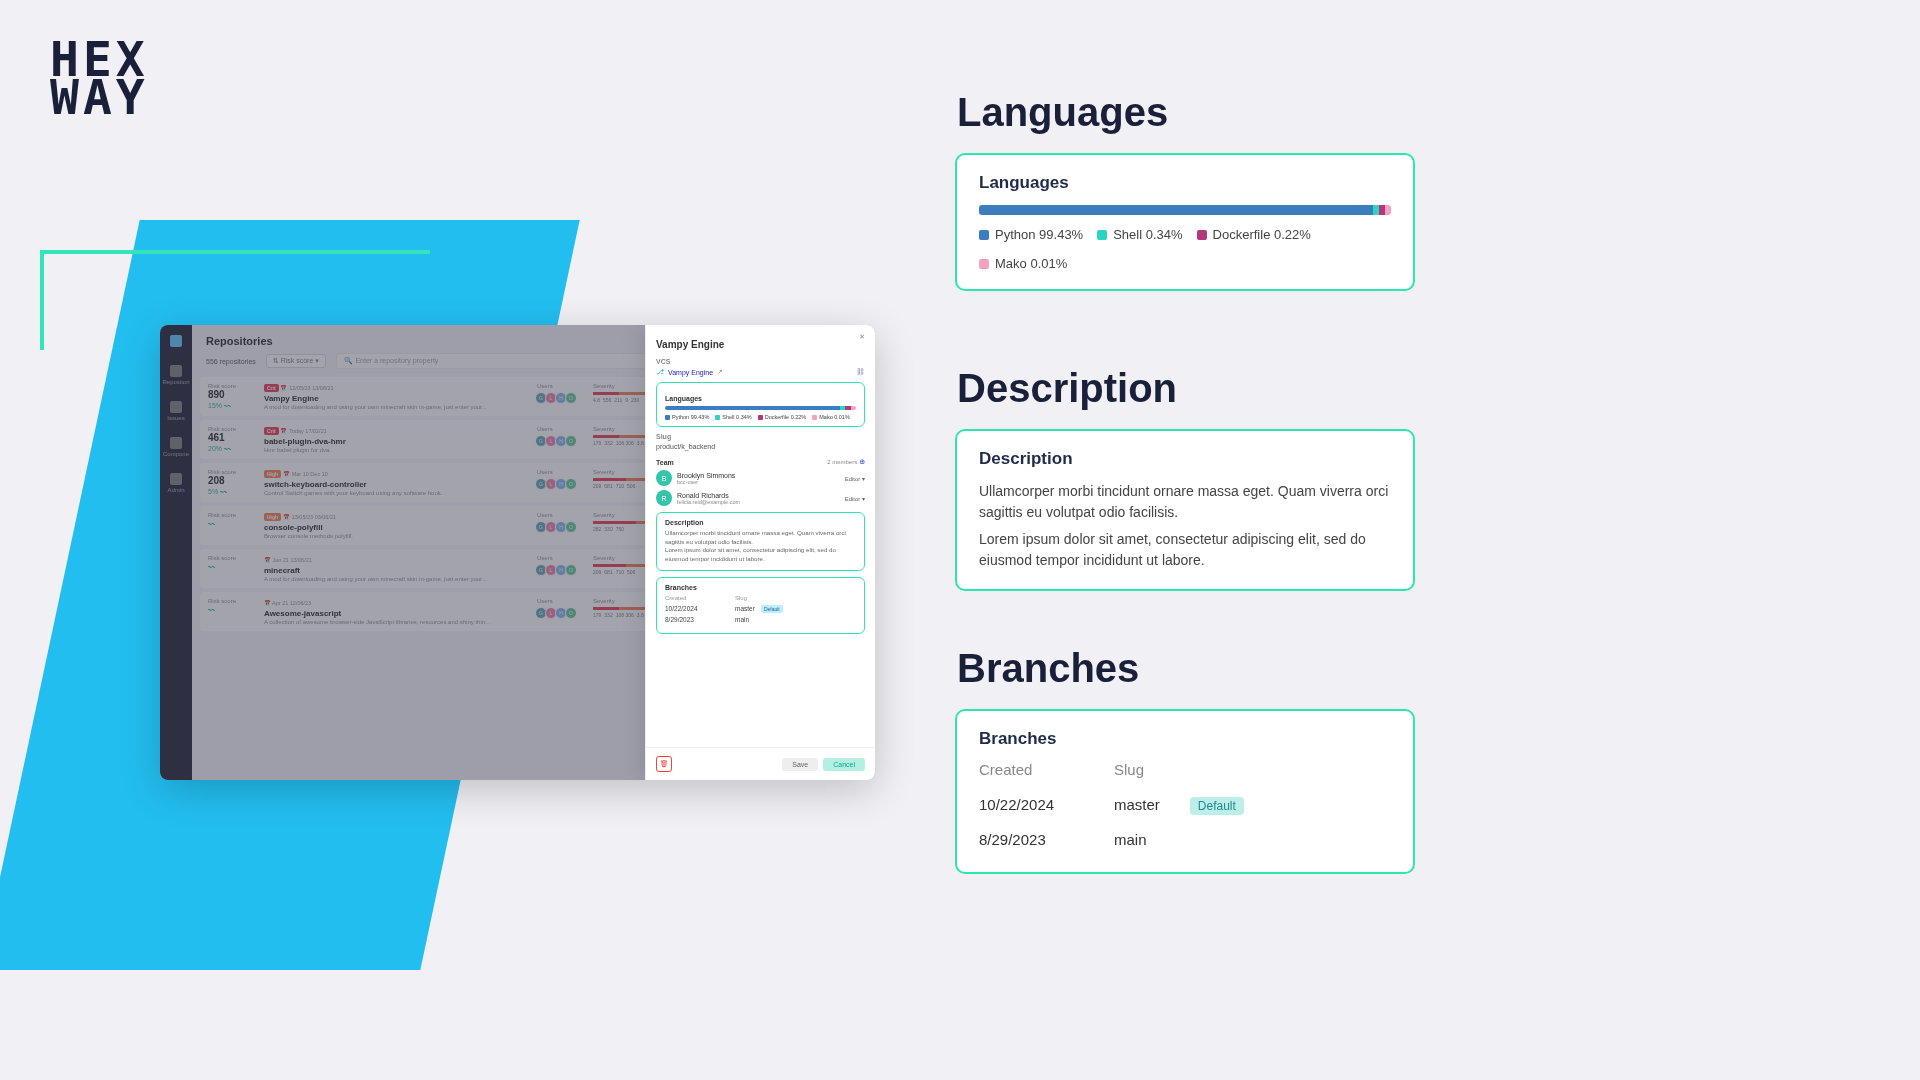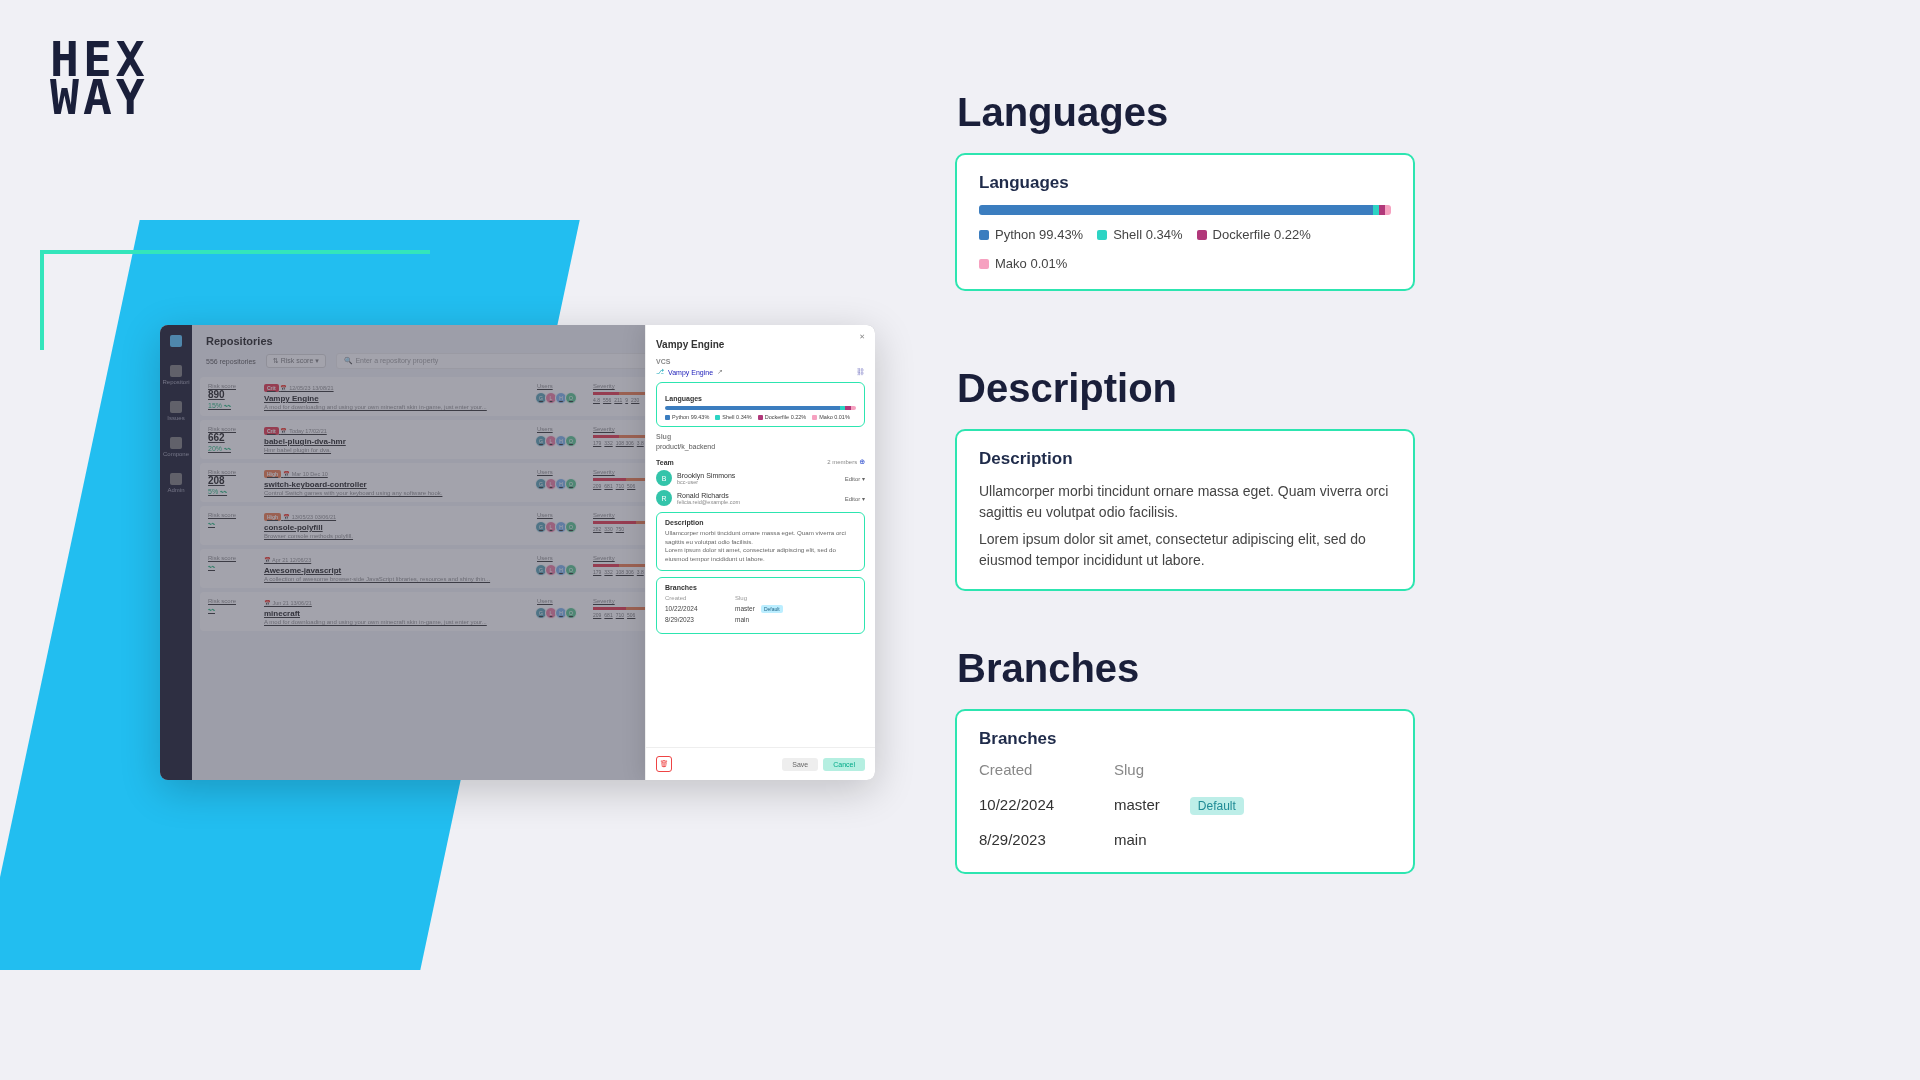--- a/index.html
+++ b/index.html
@@ -20,21 +20,21 @@
 .app-nav-item { width:28px; text-align:center; padding:4px 0; }
 .app-nav-item .ico { width:12px; height:12px; margin:0 auto 2px; background:#888; border-radius:2px; }
 
 .app-main { flex:1; background:#f5f6fa; display:flex; flex-direction:column; position:relative; z-index:1; }
 .app-title { font-size:11px; font-weight:600; color:#333; padding:10px 14px 6px; }
 .app-toolbar { display:flex; align-items:center; gap:10px; padding:0 14px 8px; font-size:7px; color:#888; }
 .app-count { color:#666; }
 .app-sort { border:1px solid #ddd; padding:2px 6px; border-radius:3px; background:#fff; }
 .app-search { flex:1; background:#fff; border:1px solid #eee; padding:3px 8px; border-radius:3px; color:#aaa; }
 
-.app-rows { flex:1; overflow:hidden;text-decoration:underline; }
+.app-rows { flex:1; overflow:hidden; }
 .app-row { background:#fff; margin:0 8px 4px; border-radius:4px; padding:6px 8px; display:grid; grid-template-columns:50px 1fr 50px 130px 130px; gap:6px; align-items:start; }
 .rs-label { font-size:6px; color:#999; }
 .rs-val { font-size:10px; font-weight:700; color:#333; }
 .rs-pct { font-size:7px; color:#3abf8a; }
 .repo-name { font-size:8px; font-weight:600; color:#333; margin-top:2px; }
 .repo-desc { font-size:6px; color:#999; margin-top:1px; }
 .badge-crit { background:#e8465a; color:#fff; font-size:5px; padding:1px 3px; border-radius:2px; font-weight:600; }
 .badge-high { background:#f0885c; color:#fff; font-size:5px; padding:1px 3px; border-radius:2px; font-weight:600; }
 .col-label { font-size:6px; color:#999; }
 .avatars { display:flex; gap:-2px; margin-top:3px; }
@@ -170,21 +170,21 @@
             </div>
             <div class="stat-nums">
               <span>708</span>
               <span>439</span>
             </div>
           </div>
         </div>
         <div class="app-row">
     <div>
             <div class="rs-label">Risk score</div>
-            <div class="rs-val">662</div>
+            <div class="rs-val">461</div>
             <div class="rs-pct">20% 〰</div>
           </div>
     <div><span class="badge-crit">Crit</span> <span style="font-size:5.5px;color:#999">📅 Today   17/02/21</span><div class="repo-name">babel-plugin-dva-hmr</div><div class="repo-desc">Hmr babel plugin for dva.</div></div>
     <div>
             <div class="col-label">Users</div>
             <div class="avatars">
               <span class="av">G</span>
               <span class="av" style="background:#e8a">L</span>
               <span class="av" style="background:#8be">H</span>
               <span class="av" style="background:#6c9">O</span>
@@ -308,63 +308,20 @@
               <span>860</span>
             </div>
           </div>
         </div>
         <div class="app-row">
     <div>
             <div class="rs-label">Risk score</div>
             <div class="rs-val"></div>
             <div class="rs-pct"> 〰</div>
           </div>
-    <div> <span style="font-size:5.5px;color:#999">📅 Apr 21   12/06/23</span><div class="repo-name">Awesome-javascript</div><div class="repo-desc">A collection of awesome browser-side JavaScript libraries, resources and shiny thin...</div></div>
-    <div>
-            <div class="col-label">Users</div>
-            <div class="avatars">
-              <span class="av">G</span>
-              <span class="av" style="background:#e8a">L</span>
-              <span class="av" style="background:#8be">H</span>
-              <span class="av" style="background:#6c9">O</span>
-            </div>
-          </div>
-    <div>
-            <div class="col-label">Severity</div>
-            <div class="sev-bar">
-              <span style="flex:1;background:#e8465a"></span>
-              <span style="flex:1;background:#f0885c"></span>
-              <span style="flex:1;background:#f2c94c"></span>
-              <span style="flex:1;background:#46b1e1"></span>
-              <span style="flex:1;background:#3fbf8f"></span>
-            </div>
-            <div class="sev-nums">
-              <span>179</span>
-              <span>332</span>
-              <span>108 306</span>
-              <span>3.8</span>
-              <span>396</span>
-            </div>
-          </div>
-    <div>
-            <div class="col-label">Status</div>
-            <div class="stat-bar">
-              <span style="flex:1;background:#f2c94c"></span>
-            </div>
-            <div class="stat-nums">
-              <span>208</span>
-            </div>
-          </div>
-        </div>
-        <div class="app-row">
-    <div>
-            <div class="rs-label">Risk score</div>
-            <div class="rs-val"></div>
-            <div class="rs-pct"> 〰</div>
-          </div>
     <div> <span style="font-size:5.5px;color:#999">📅 Jun 21   13/06/21</span><div class="repo-name">minecraft</div><div class="repo-desc">A mod for downloading and using your own minecraft skin in-game, just enter your...</div></div>
     <div>
             <div class="col-label">Users</div>
             <div class="avatars">
               <span class="av">G</span>
               <span class="av" style="background:#e8a">L</span>
               <span class="av" style="background:#8be">H</span>
               <span class="av" style="background:#6c9">O</span>
             </div>
           </div>
@@ -393,20 +350,63 @@
               <span style="flex:1;background:#f0885c"></span>
               <span style="flex:1;background:#f2c94c"></span>
             </div>
             <div class="stat-nums">
               <span>3.3</span>
               <span>760</span>
               <span>40 807</span>
               <span>70</span>
               <span>70</span>
               <span>7</span>
+            </div>
+          </div>
+        </div>
+        <div class="app-row">
+    <div>
+            <div class="rs-label">Risk score</div>
+            <div class="rs-val"></div>
+            <div class="rs-pct"> 〰</div>
+          </div>
+    <div> <span style="font-size:5.5px;color:#999">📅 Apr 21   12/06/23</span><div class="repo-name">Awesome-javascript</div><div class="repo-desc">A collection of awesome browser-side JavaScript libraries, resources and shiny thin...</div></div>
+    <div>
+            <div class="col-label">Users</div>
+            <div class="avatars">
+              <span class="av">G</span>
+              <span class="av" style="background:#e8a">L</span>
+              <span class="av" style="background:#8be">H</span>
+              <span class="av" style="background:#6c9">O</span>
+            </div>
+          </div>
+    <div>
+            <div class="col-label">Severity</div>
+            <div class="sev-bar">
+              <span style="flex:1;background:#e8465a"></span>
+              <span style="flex:1;background:#f0885c"></span>
+              <span style="flex:1;background:#f2c94c"></span>
+              <span style="flex:1;background:#46b1e1"></span>
+              <span style="flex:1;background:#3fbf8f"></span>
+            </div>
+            <div class="sev-nums">
+              <span>179</span>
+              <span>332</span>
+              <span>108 306</span>
+              <span>3.8</span>
+              <span>396</span>
+            </div>
+          </div>
+    <div>
+            <div class="col-label">Status</div>
+            <div class="stat-bar">
+              <span style="flex:1;background:#f2c94c"></span>
+            </div>
+            <div class="stat-nums">
+              <span>208</span>
             </div>
           </div>
         </div>
       </div>
   </div>
 
   <div class="drawer">
     <span class="drawer-close">✕</span>
     <div class="drawer-body">
       <div class="drawer-title">Vampy Engine</div>

